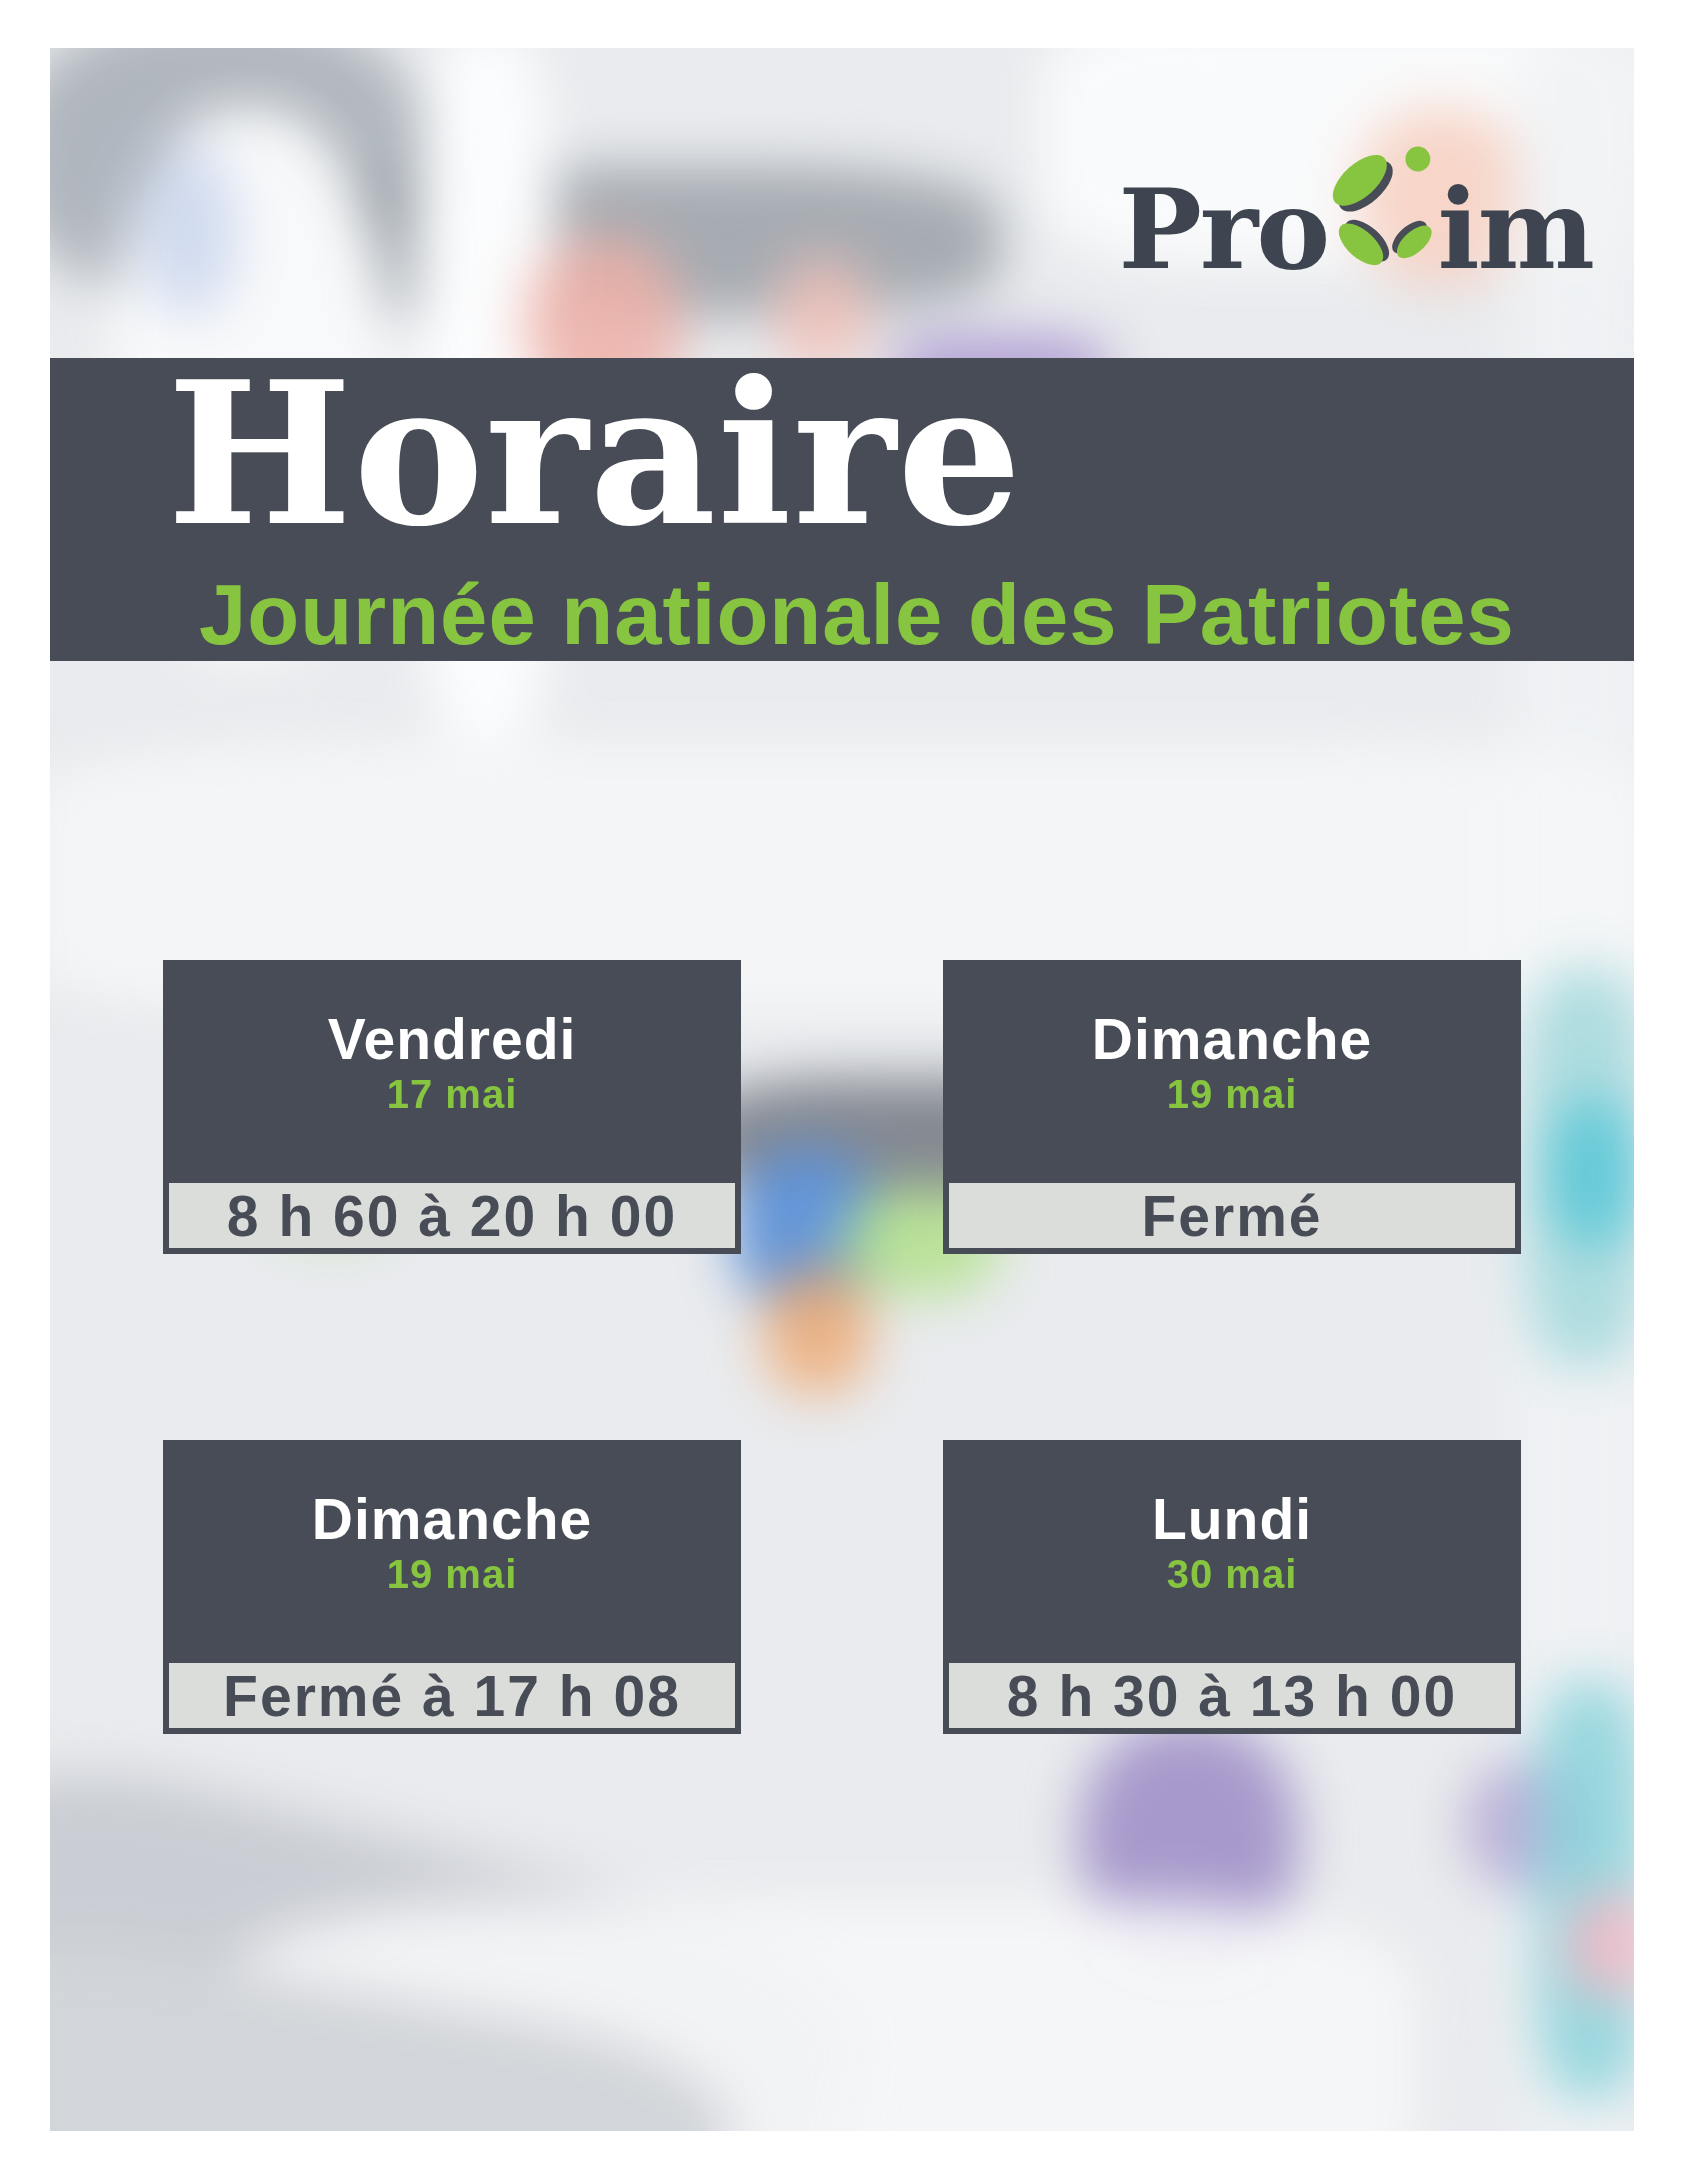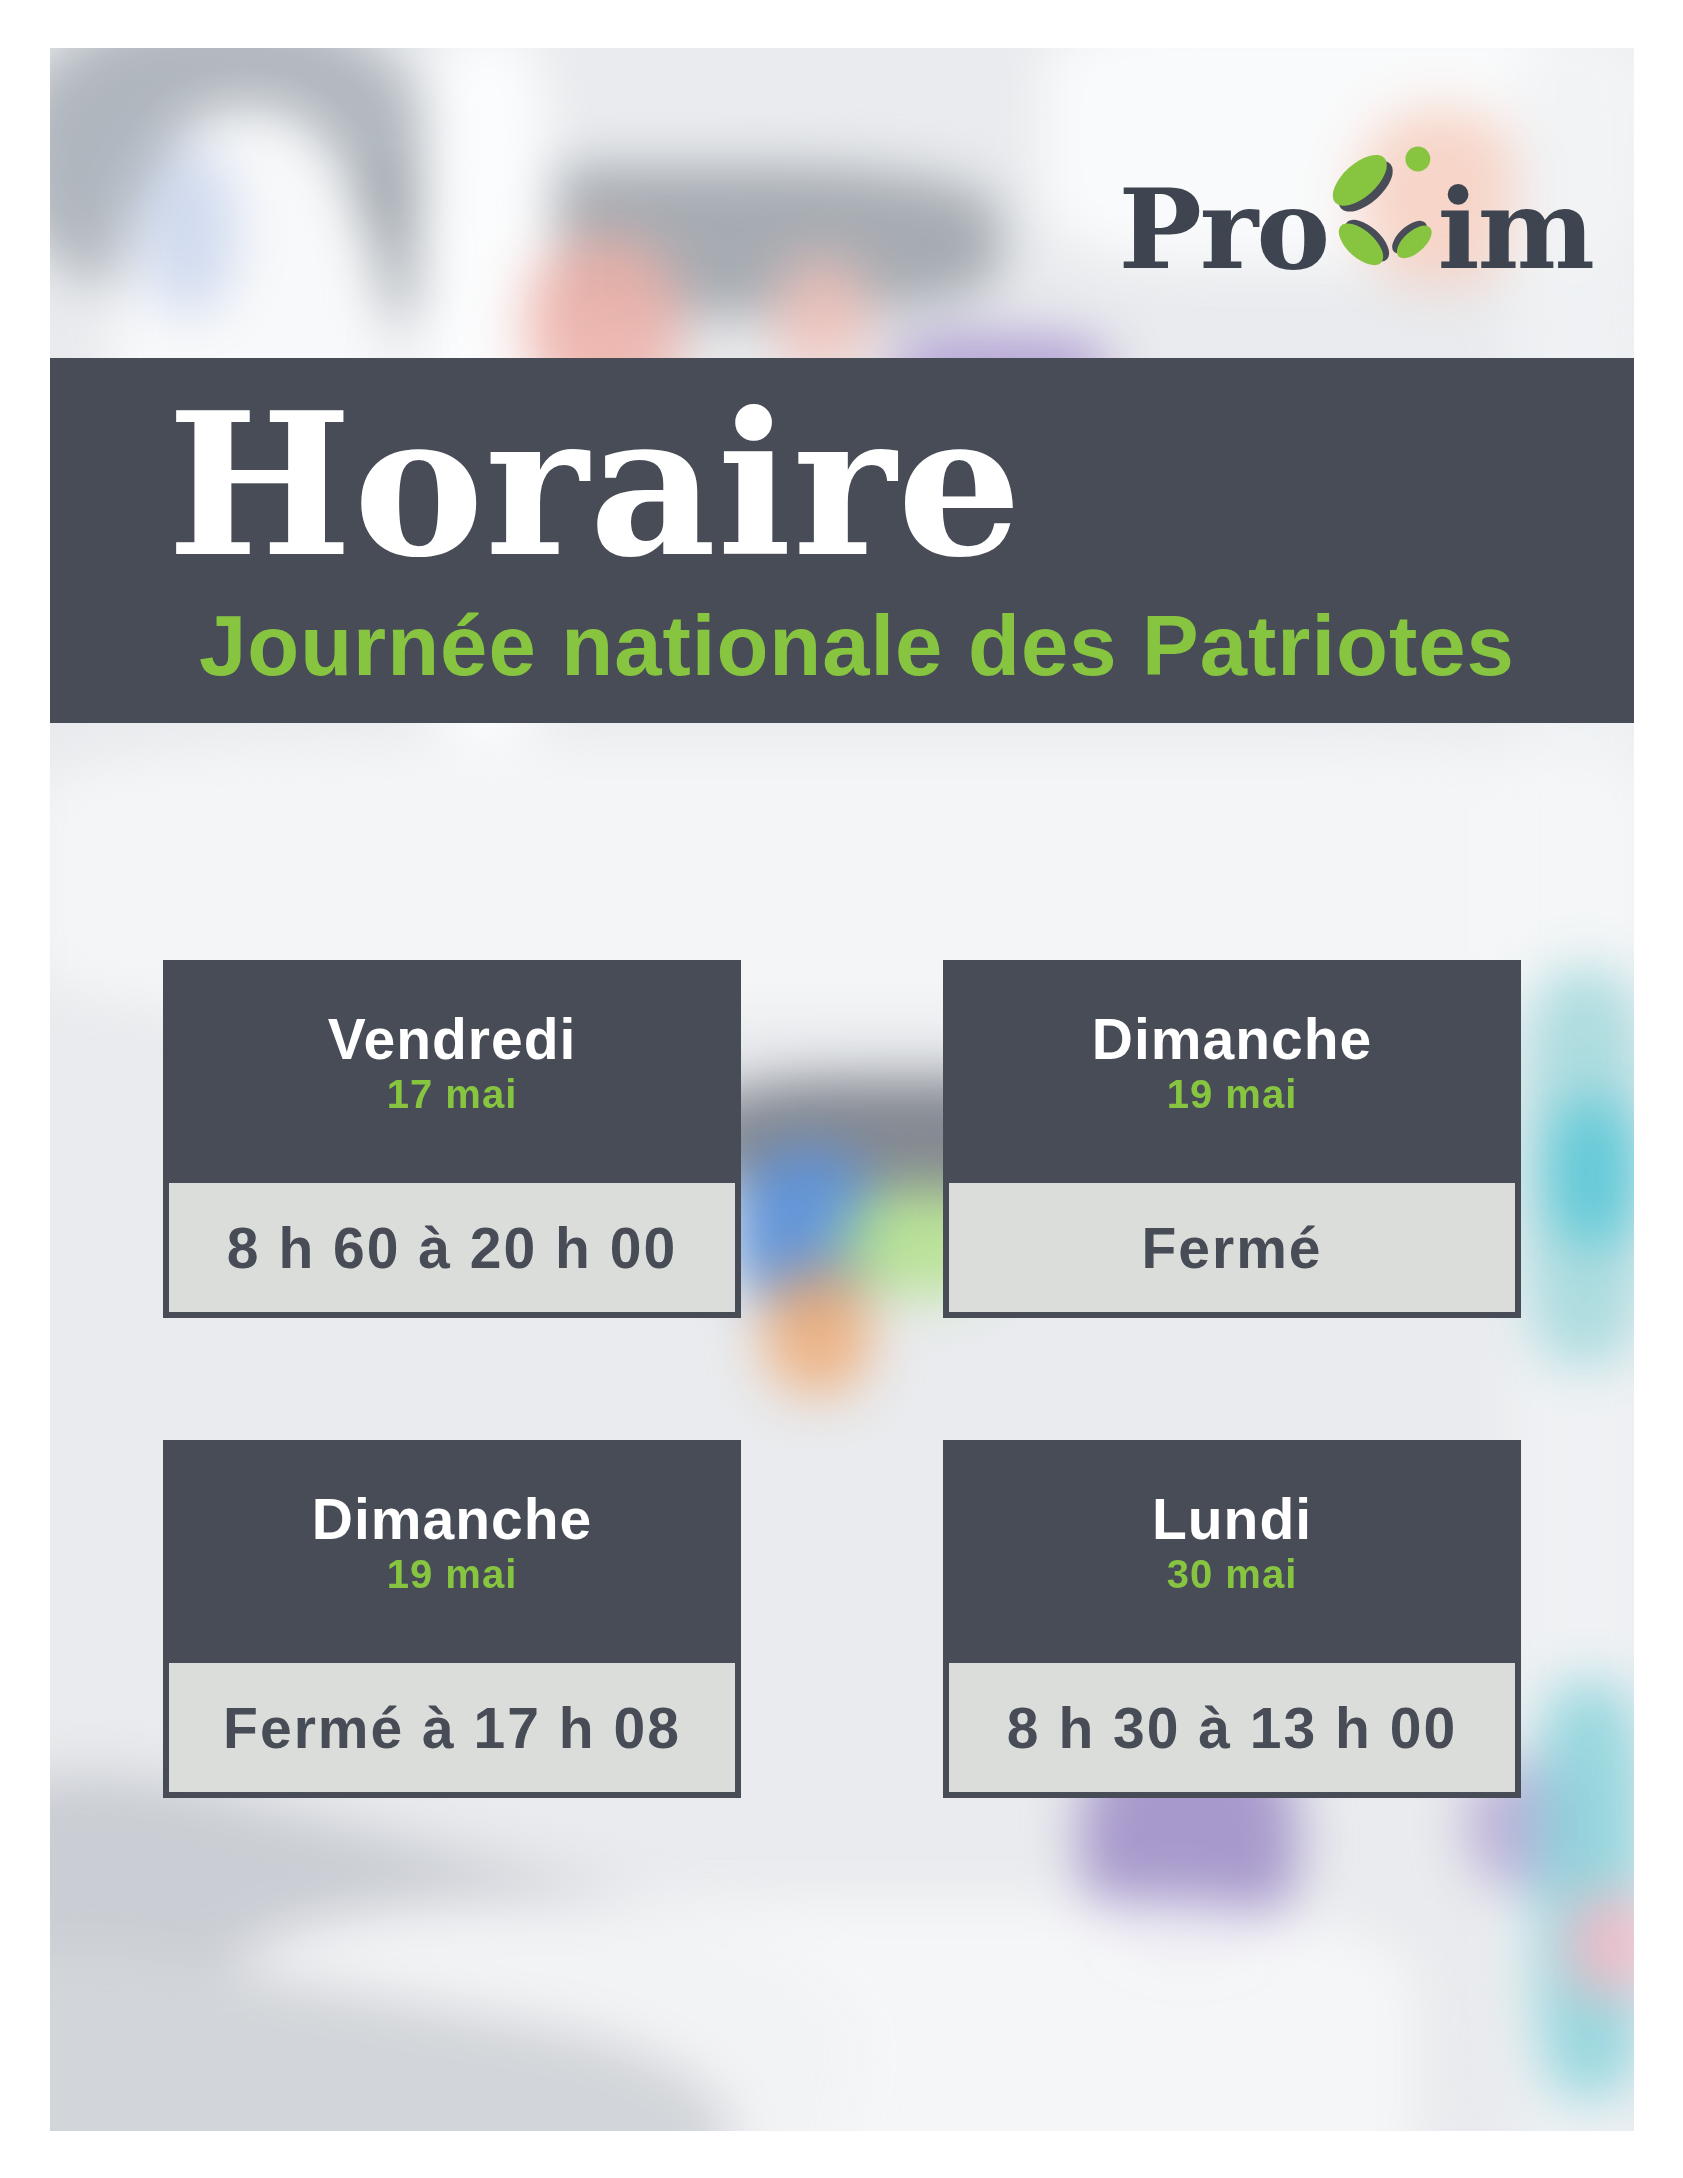--- a/index.html
+++ b/index.html
@@ -18,26 +18,26 @@
   .photo{position:absolute;left:50px;top:48px;width:1584px;height:2083px;background:var(--photo-base);overflow:hidden;}
   .bg{position:absolute;left:-79px;top:-79px;right:-79px;bottom:-79px;filter:blur(26px);}
   .blob{position:absolute;border-radius:45%;}
 
   
   .logo{position:absolute;left:1074px;top:117px;width:475px;height:158px;display:flex;align-items:flex-end;justify-content:flex-end;margin-left:44px;}
   .logo-txt{font-family:"DejaVu Serif","Liberation Serif",serif;font-weight:700;font-size:111px;line-height:0.82;color:var(--dark-logo);letter-spacing:-2px;}
   .logo-x{width:127px;height:154px;margin:0 -10px -6px -8px;flex:0 0 auto;}
 
   
-  .banner{position:absolute;left:50px;top:358px;width:1584px;height:365px;background:var(--dark);display:flex;flex-direction:column;justify-content:center;padding-left:117px;}
+  .banner{position:absolute;left:50px;top:358px;width:1584px;height:303px;background:var(--dark);display:flex;flex-direction:column;justify-content:center;padding-left:117px;}
   .title{font-family:"DejaVu Serif","Liberation Serif",serif;font-weight:700;font-size:196px;line-height:1.0;color:#ffffff;letter-spacing:1px;}
   .subtitle{margin-top:14px;font-size:85px;font-weight:700;color:var(--green);letter-spacing:1px;margin-left:32px;}
 
   
-  .card{position:absolute;width:578px;height:358px;}
+  .card{position:absolute;width:578px;height:294px;}
   .card.c0{left:163px;top:960px;}
   .card.c1{left:943px;top:960px;}
   .card.c2{left:163px;top:1440px;}
   .card.c3{left:943px;top:1440px;}
   .card-header{position:absolute;left:0;right:0;top:0;height:223px;background:var(--dark);display:flex;flex-direction:column;align-items:center;padding-top:48px;}
   .day{font-size:57px;font-weight:700;color:#ffffff;letter-spacing:1px;line-height:1.12;}
   .date{font-size:40px;font-weight:700;color:var(--green);letter-spacing:1px;line-height:1.12;}
   .card-body{position:absolute;left:0;right:0;top:223px;bottom:0;background:var(--body-gray);border:6px solid var(--dark);border-top:none;display:flex;align-items:center;justify-content:center;}
   .hours{font-size:57px;font-weight:700;color:var(--dark);letter-spacing:2px;white-space:nowrap;}
 </style>

